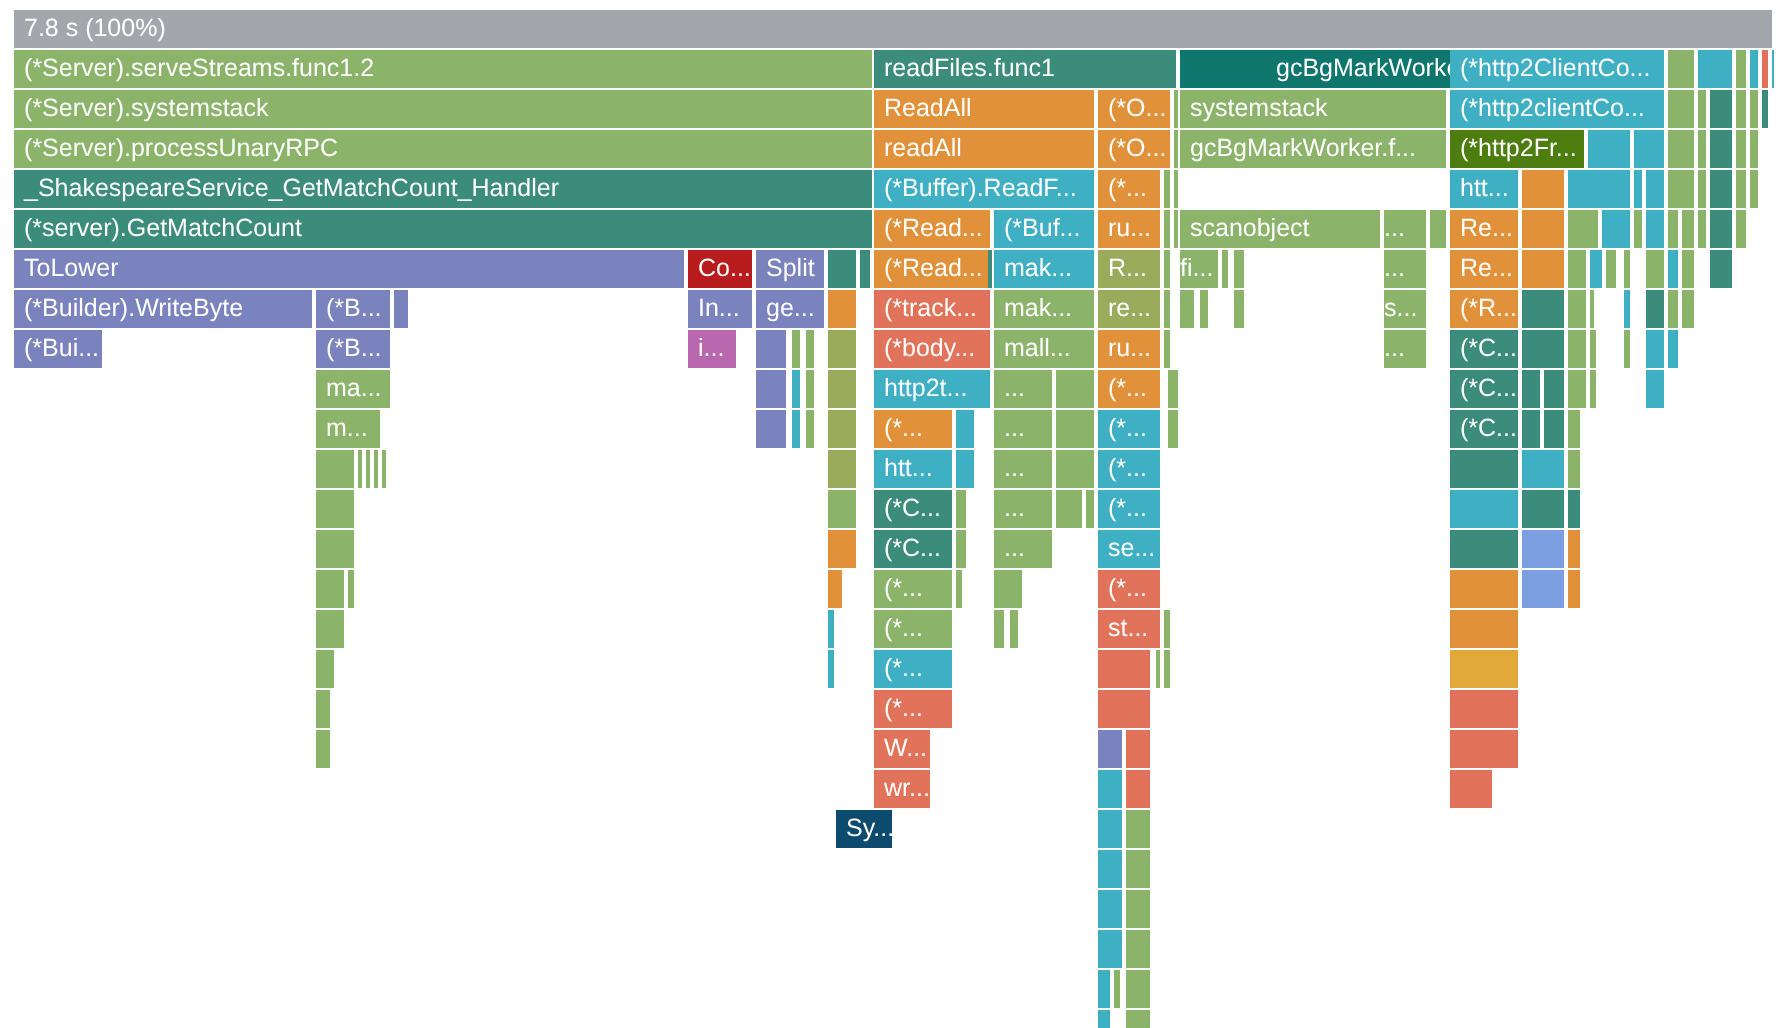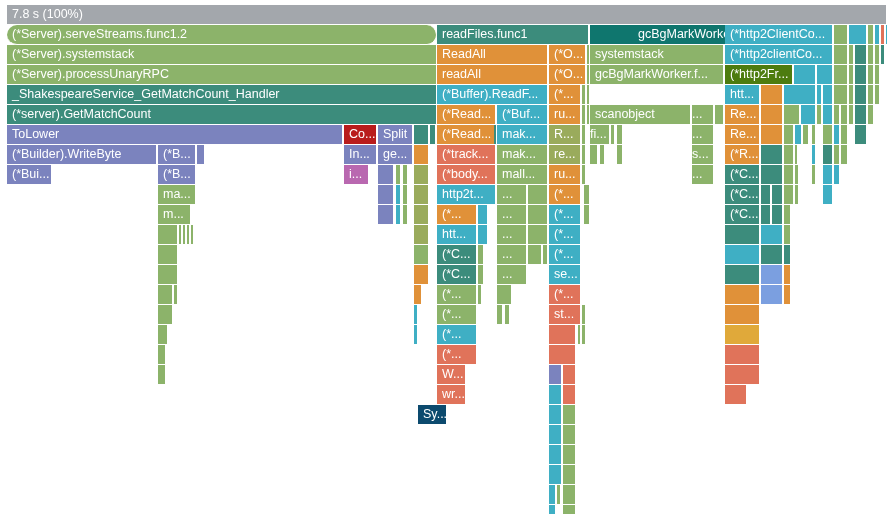--- a/index.html
+++ b/index.html
@@ -42,21 +42,21 @@
   }
   .frame.tiny { padding-left: 0; }
 </style>
 </head>
 <body>
 
 <div id="flamegraph">
     <div class="frame root" style="left: 7px; top: 5px; width: 880px; height: 20px; background: rgb(163, 167, 172);">
       <span class="lbl">7.8 s (100%)</span>
     </div>
-    <div class="frame" style="left: 7px; top: 25px; width: 430px; height: 20px; background: rgb(140, 179, 106); border-radius: 10px;">
+    <div class="frame" style="left: 7px; top: 25px; width: 430px; height: 20px; background: rgb(140, 179, 106);">
       <span class="lbl">(*Server).serveStreams.func1.2</span>
     </div>
     <div class="frame" style="left: 437px; top: 25px; width: 152px; height: 20px; background: rgb(60, 140, 124);">
       <span class="lbl">readFiles.func1</span>
     </div>
     <div class="frame" style="left: 590px; top: 25px; width: 145px; height: 20px; background: #0f766e; padding-left: 48px;">
       <span class="lbl">gcBgMarkWorker</span>
     </div>
     <div class="frame" style="left: 725px; top: 25px; width: 108px; height: 20px; background: rgb(63, 175, 196);">
       <span class="lbl">(*http2ClientCo...</span>

